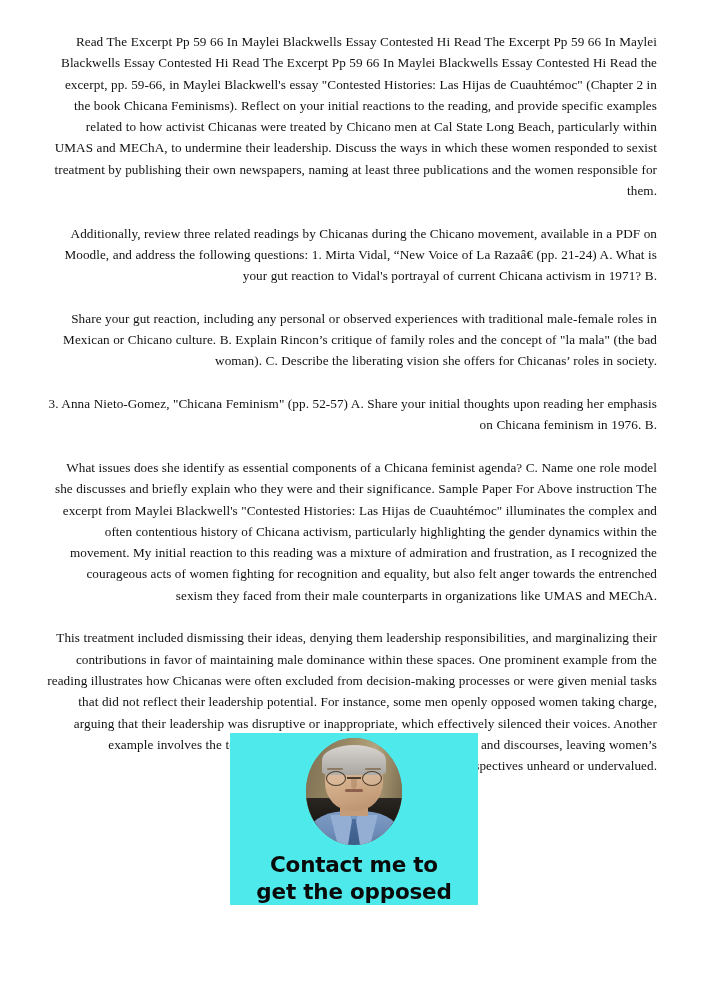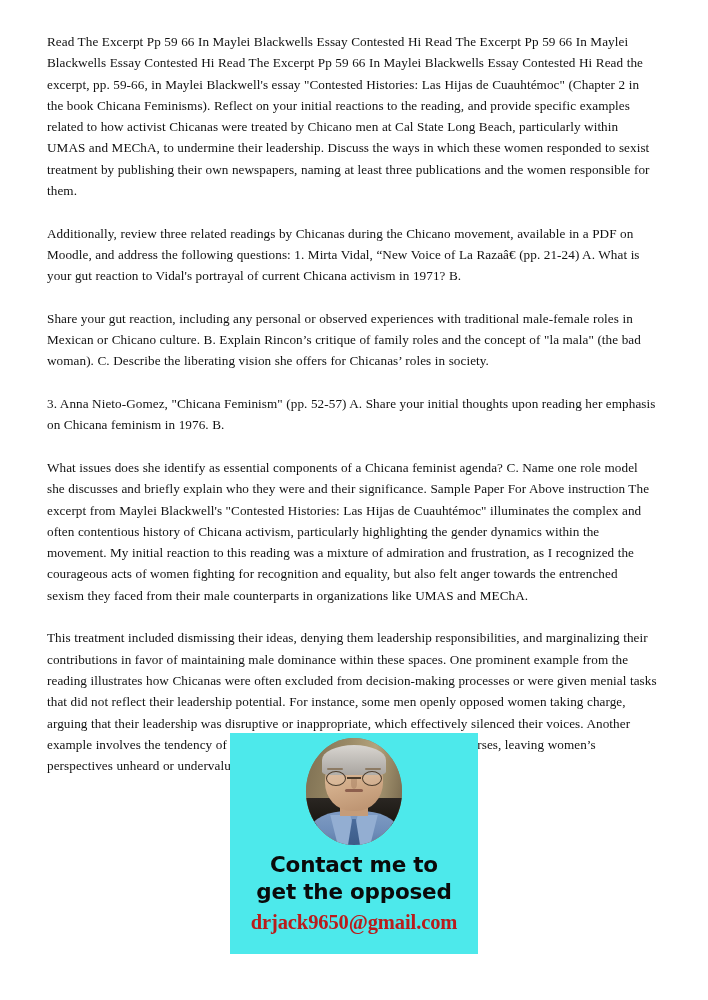--- a/index.html
+++ b/index.html
@@ -31,36 +31,36 @@
     left: 47px;
     top: 31px;
     width: 610px;
   }
 
   .doc-paragraph {
     font-family: "Liberation Serif", "DejaVu Serif", serif;
     font-size: 13.2px;
     line-height: 21.3px;
     color: #111111;
-    text-align: left;
+    text-align: right;
     margin: 0 0 21.3px 0;
     letter-spacing: 0.005em;
     word-spacing: 0.01em;
   }
   .doc-paragraph:last-child {
     margin-bottom: 0;
   }
 
   
   #contact-overlay {
     position: absolute;
     left: 230px;
     top: 733px;
     width: 248px;
-    height: 221px;
+    height: 172px;
     background: #4DE9EB;
     box-sizing: border-box;
     display: flex;
     flex-direction: column;
     align-items: center;
     overflow: hidden;
   }
 
   #contact-avatar {
     margin-top: 5px;

